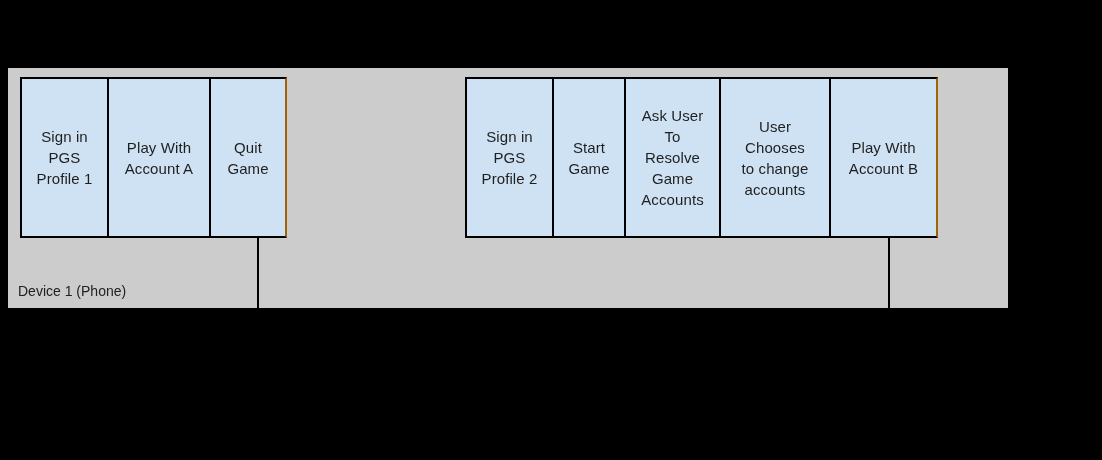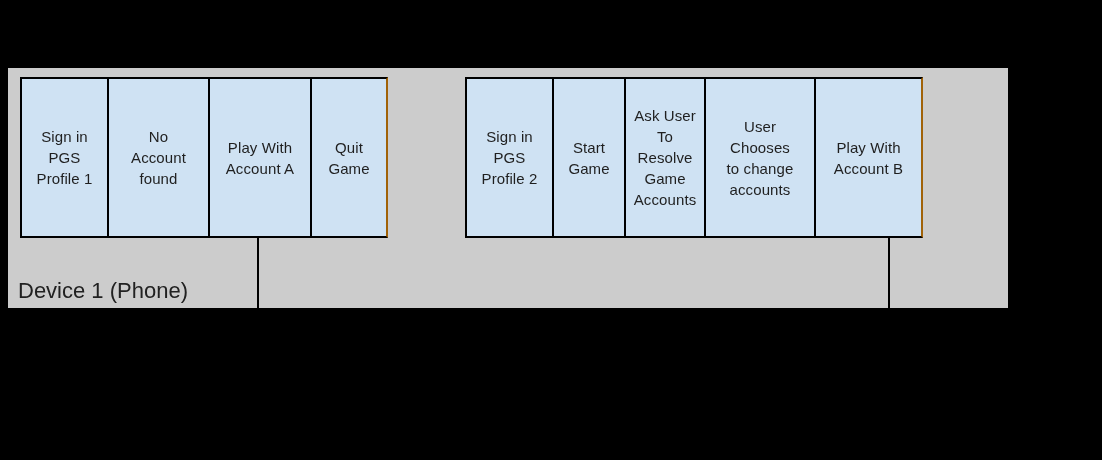--- a/index.html
+++ b/index.html
@@ -55,41 +55,36 @@
     width: 2px;
     height: 70px;
     background: #000000;
   }
   .connector.a { left: 249px; }
   .connector.b { left: 880px; }
   .lane-label {
     position: absolute;
     left: 10px;
     top: 212px;
-    font-size: 22px;
+    font-size: 14px;
     line-height: 22px;
     color: #212121;
   }
 </style>
 </head>
 <body>
 
 <div class="canvas">
   <div class="lane">
 
     <div class="flow-group left">
       <div class="box" style="width:87px">
         <span class="box-label">Sign in
 PGS
 Profile 1</span>
-      </div>
-      <div class="box" style="width:101px">
-        <span class="box-label">No
-Account
-found</span>
       </div>
       <div class="box" style="width:102px">
         <span class="box-label">Play With
 Account A</span>
       </div>
       <div class="box" style="width:78px">
         <span class="box-label">Quit
 Game</span>
       </div>
     </div>
@@ -97,21 +92,21 @@
     <div class="flow-group right">
       <div class="box" style="width:87px">
         <span class="box-label">Sign in
 PGS
 Profile 2</span>
       </div>
       <div class="box" style="width:72px">
         <span class="box-label">Start
 Game</span>
       </div>
-      <div class="box" style="width:80px">
+      <div class="box" style="width:95px">
         <span class="box-label">Ask User
 To
 Resolve
 Game
 Accounts</span>
       </div>
       <div class="box" style="width:110px">
         <span class="box-label">User
 Chooses
 to change

